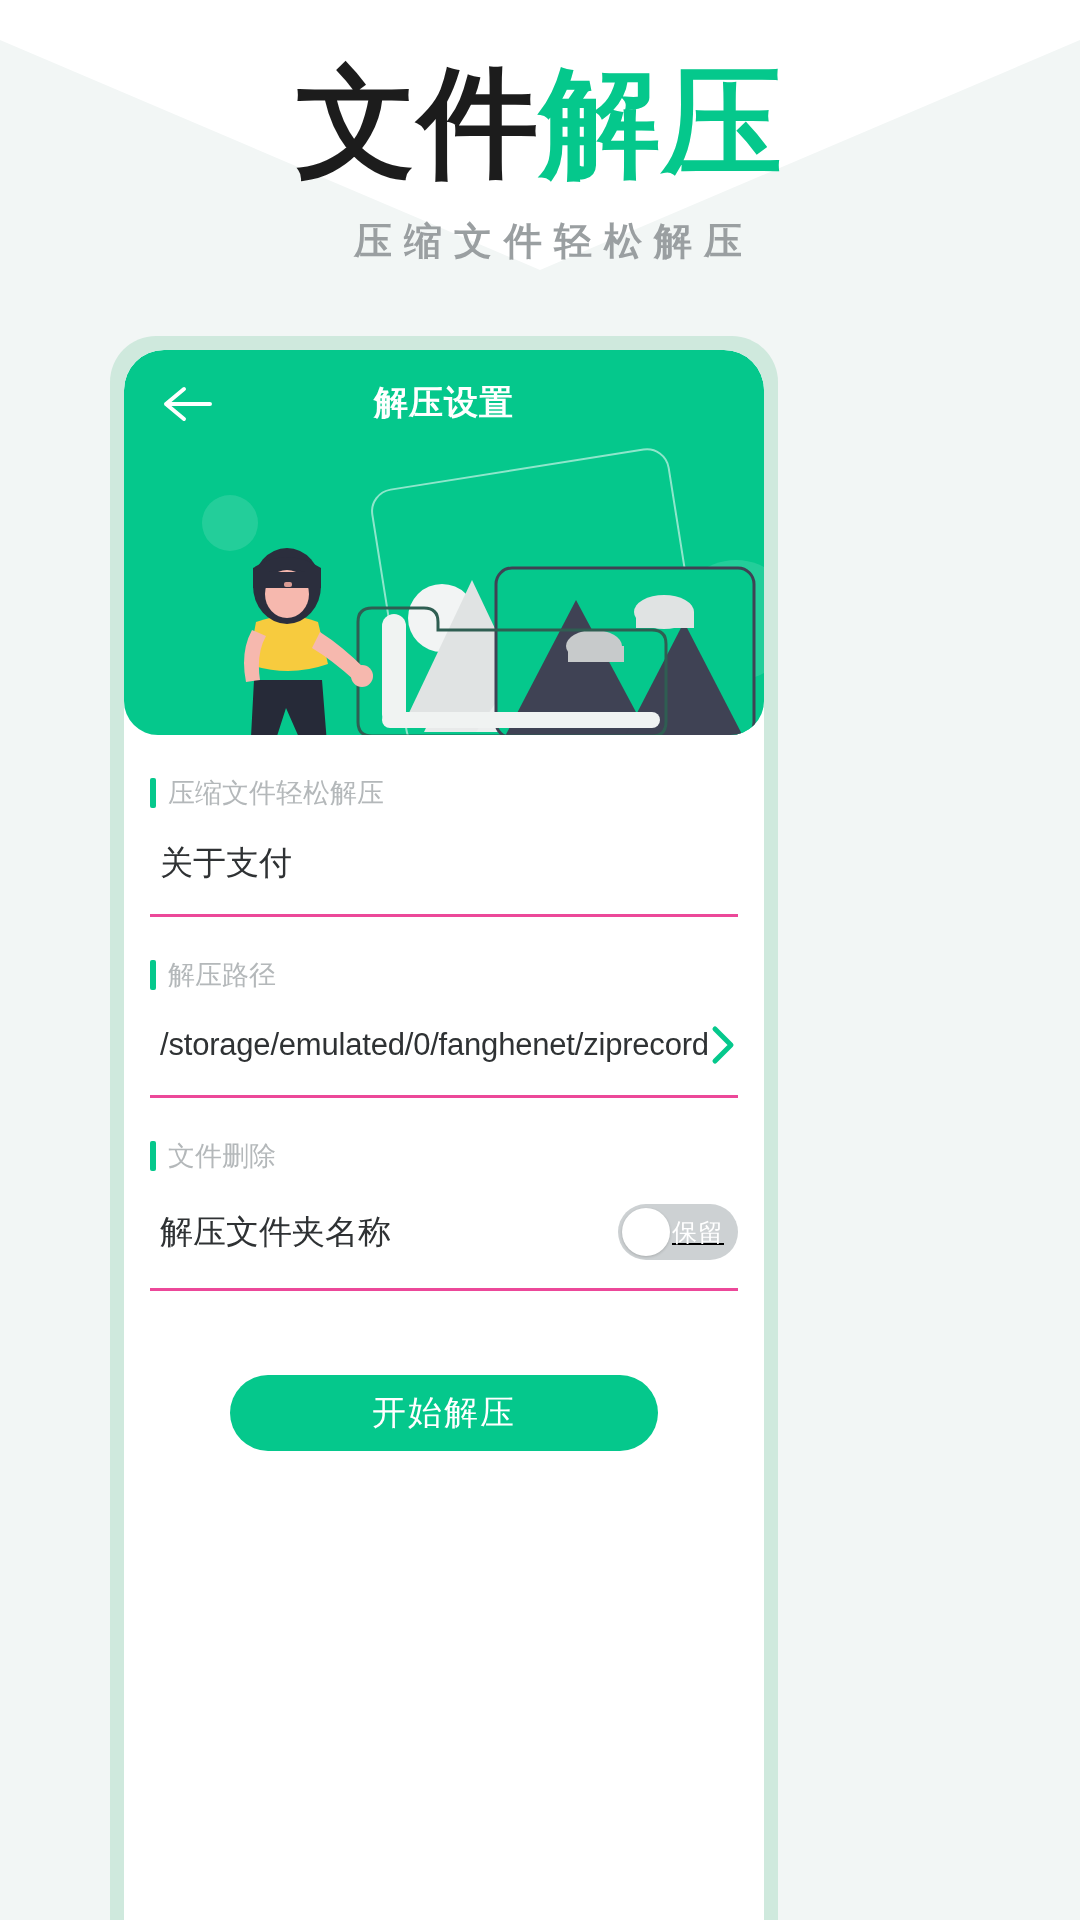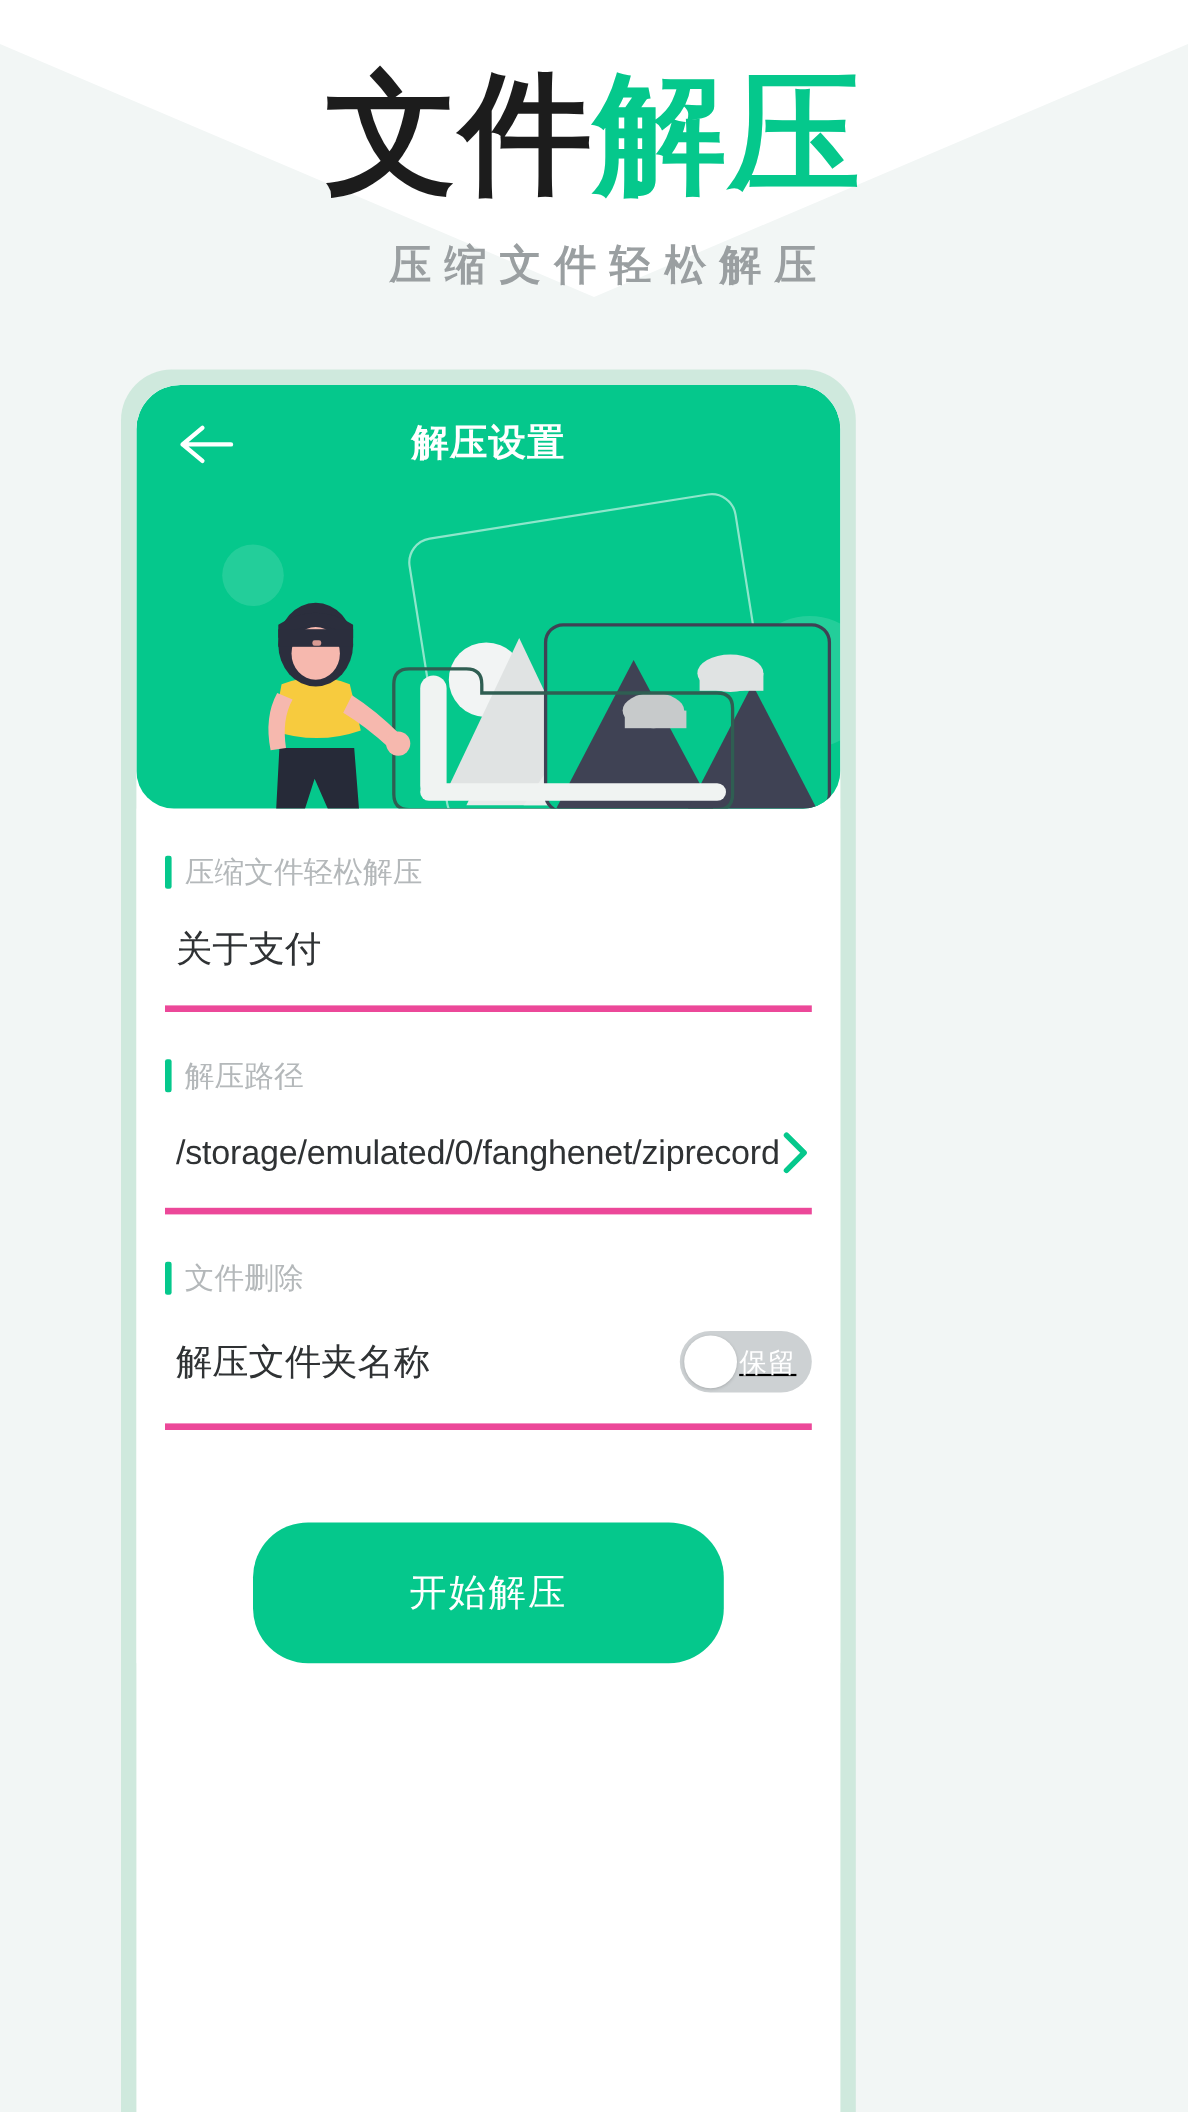--- a/index.html
+++ b/index.html
@@ -100,21 +100,21 @@
     display:flex; align-items:center; gap:12px;
     font-size:27px; color:#b4b8ba;
   }
   .label-bar{
     display:inline-block; width:6px; height:30px;
     background:#05c88c; border-radius:2px;
   }
   .field-row{
     display:flex; align-items:center; justify-content:space-between;
     padding:30px 0 28px 0;
-    border-bottom:6px solid #ec4899;
+    border-bottom:3px solid #ec4899;
   }
   .field-value{
     font-size:33px; color:#2f3234; padding-left:10px;
     white-space:nowrap;
   }
   .field-value.path{ font-size:31px; letter-spacing:-0.2px; }
   .chev{ padding-right:4px; display:flex; align-items:center; }
 
   
   .toggle-label{ font-size:33px; color:#2f3234; padding-left:10px; }
@@ -131,21 +131,21 @@
   .toggle-knob{
     position:absolute; left:4px; top:4px;
     width:48px; height:48px; border-radius:50%;
     background:#ffffff;
     box-shadow:0 1px 3px rgba(0,0,0,0.18);
   }
 
   
   .action-wrap{ padding:84px 0 0 0; display:flex; justify-content:center; }
   .action-btn{
-    width:428px; height:128px;
+    width:428px; height:76px;
     border-radius:50px;
     background:#05c88c;
     color:#ffffff; font-size:34px; letter-spacing:2px;
     display:flex; align-items:center; justify-content:center;
     border:none; cursor:pointer;
     font-family:"Liberation Sans","DejaVu Sans",sans-serif;
   }
 </style>
 </head>
 <body>

